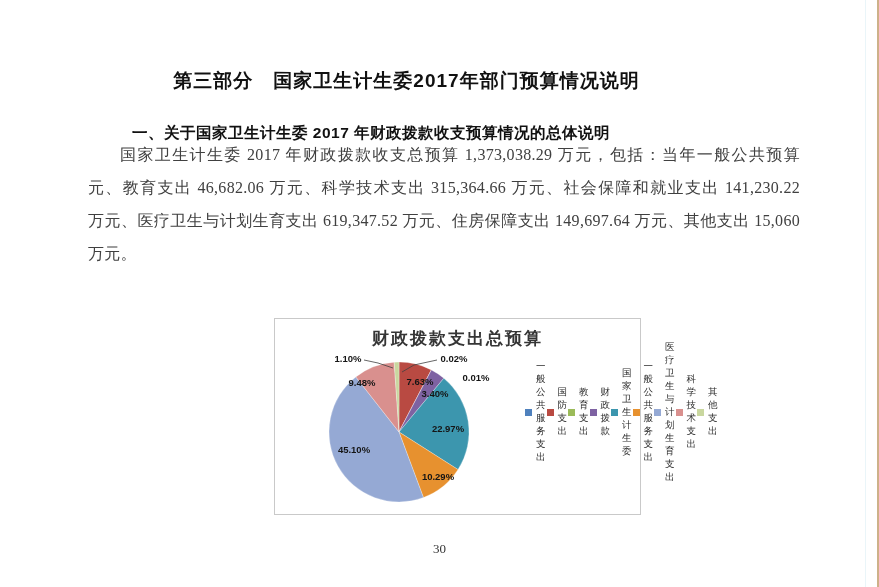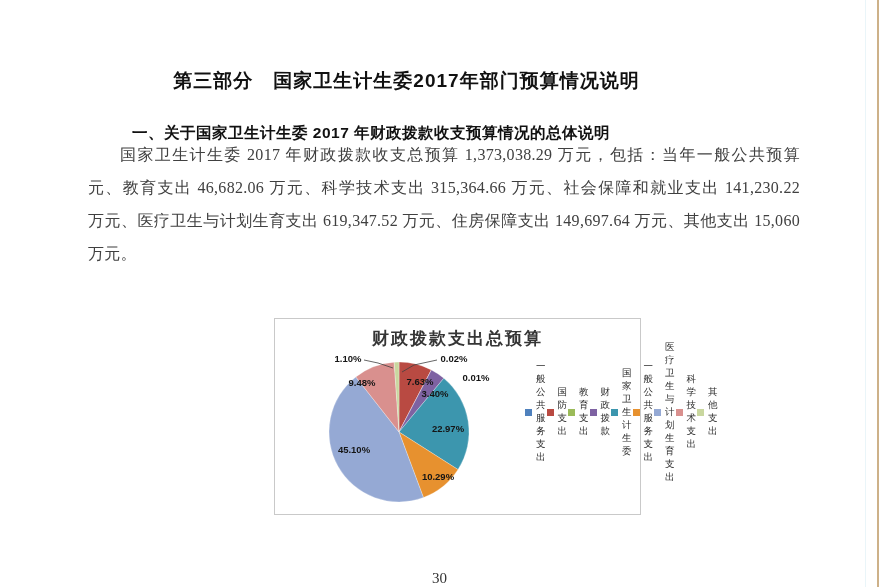--- a/index.html
+++ b/index.html
@@ -59,21 +59,21 @@
     font-family:"Liberation Sans", sans-serif;
     font-size:9.5px; color:#2b2b2b;
     letter-spacing:1px;
   }
   .legend-swatch {
     width:7px; height:7px; margin-right:4px; flex:0 0 auto;
     display:inline-block;
   }
   .page-number {
     position:absolute; left:0; top:541px; width:879px;
-    text-align:center; font-size:15px; color:#333;margin-top:29px;
+    text-align:center; font-size:13px; color:#333;
   }
   .edge-line-tan {
     position:absolute; right:0; top:0; width:2px; height:587px;
     background:#cdb189;
   }
   .edge-line-blue {
     position:absolute; left:865px; top:0; width:1px; height:587px;
     background:#eaf5f9;
   }
 </style>

